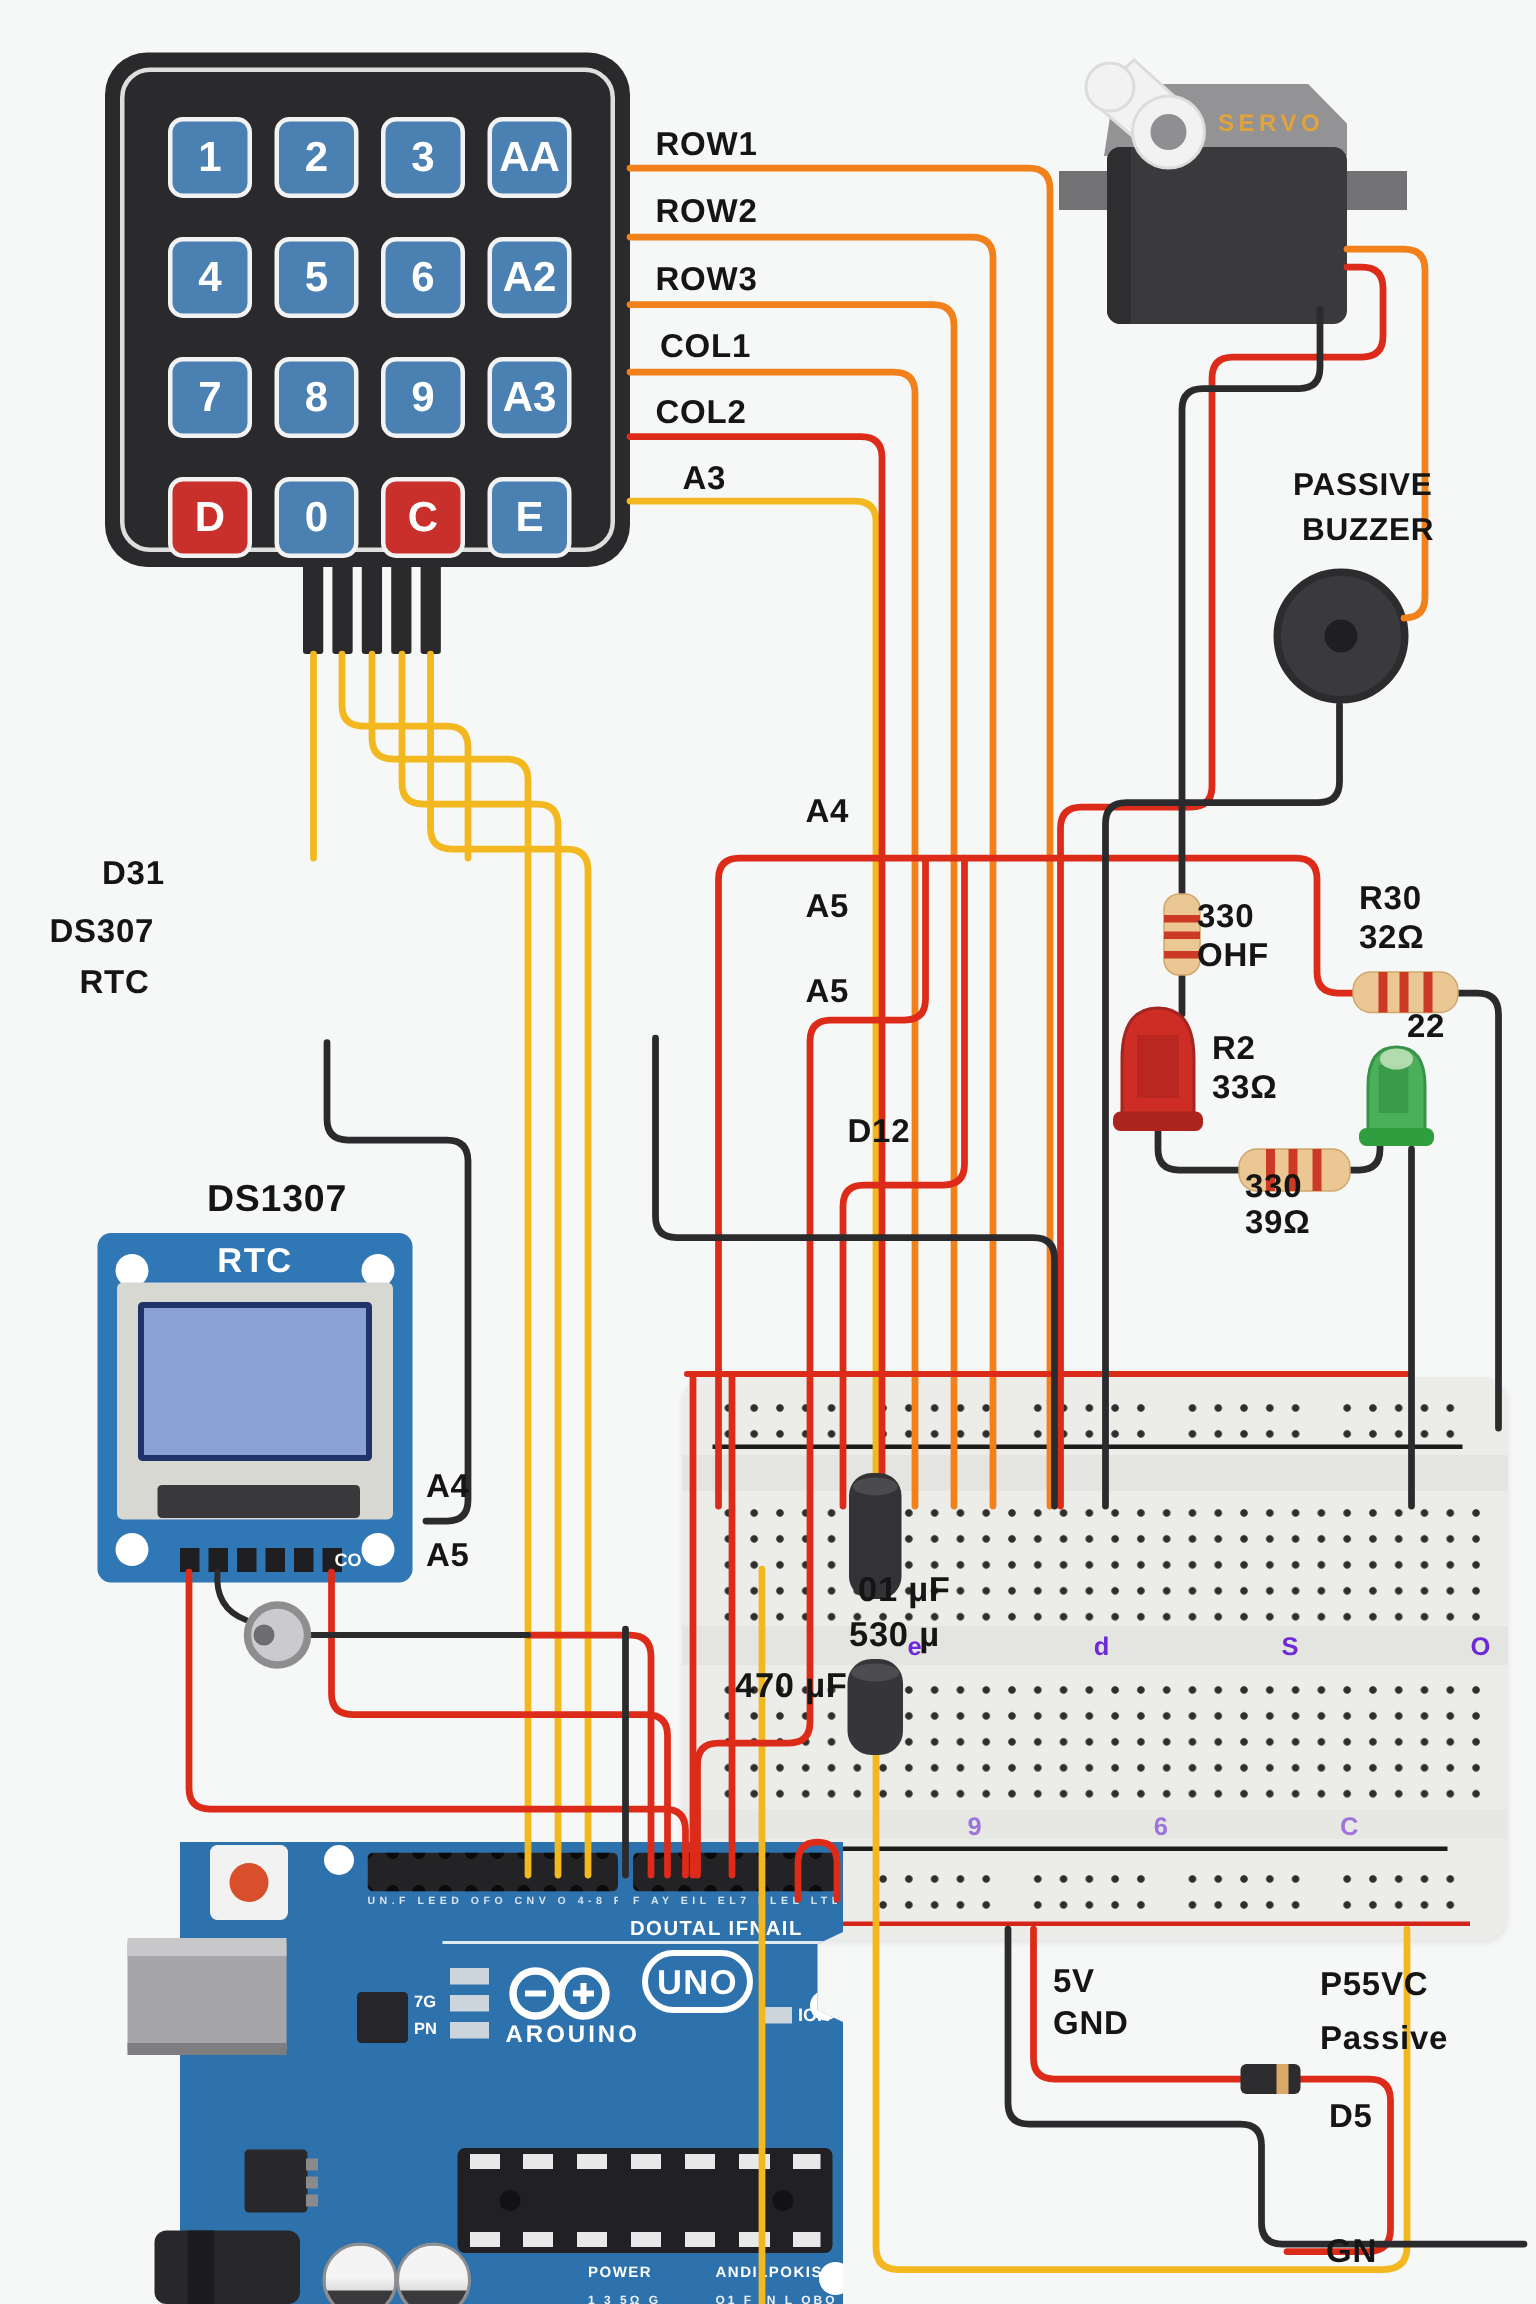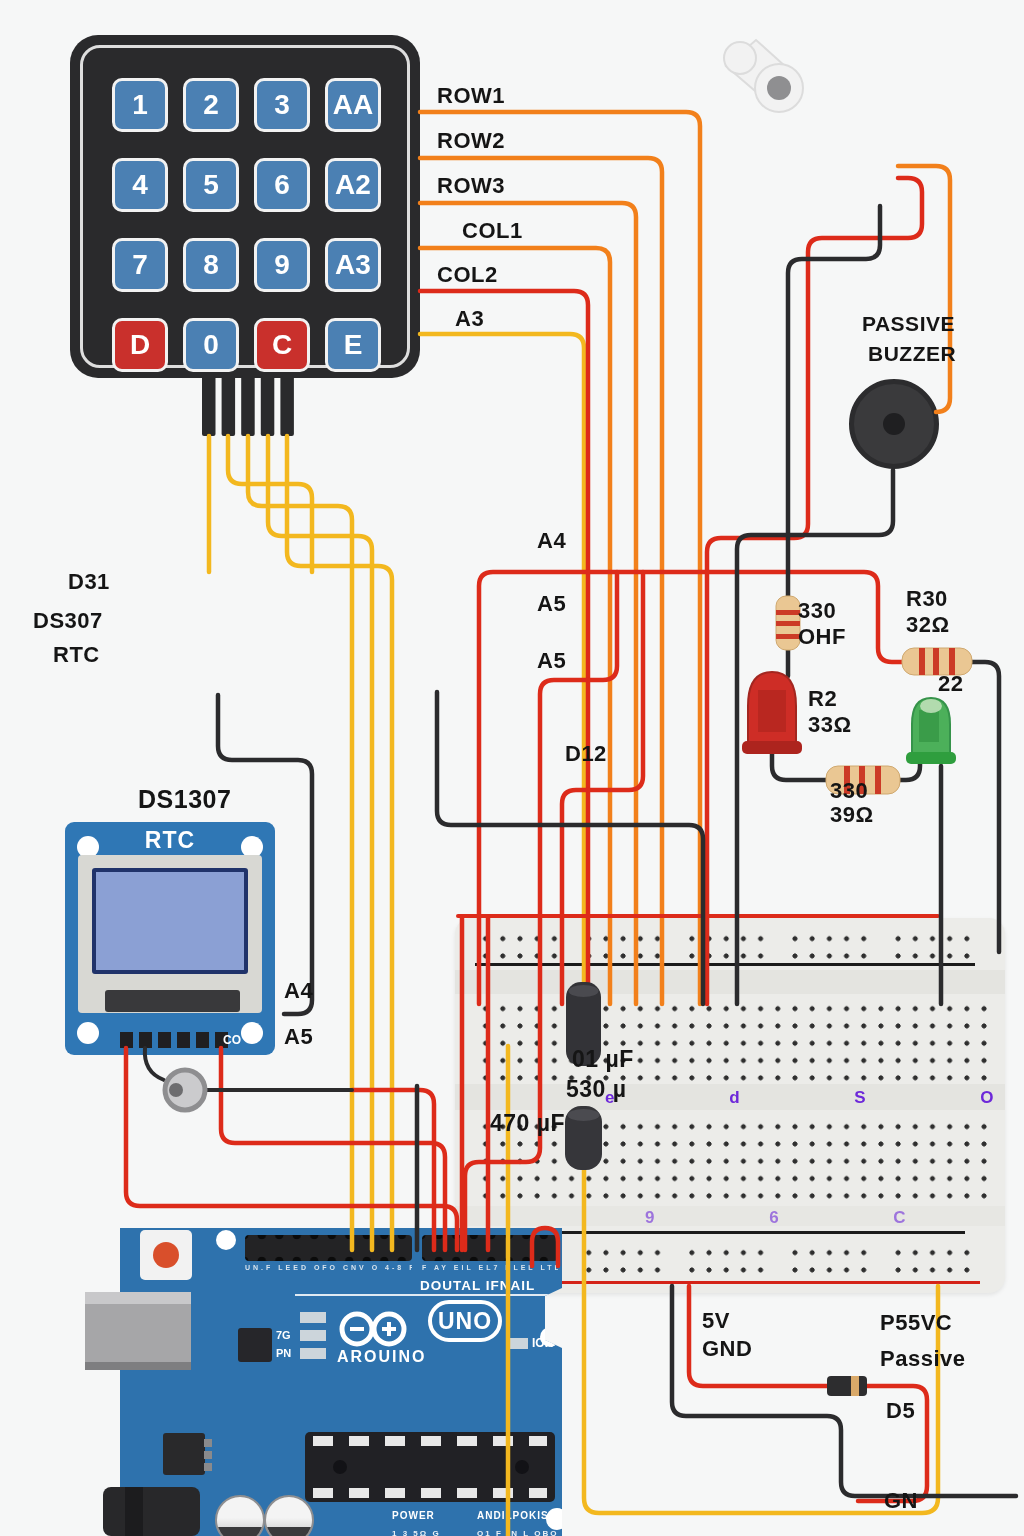--- a/index.html
+++ b/index.html
@@ -160,20 +160,29 @@
     <div class="key" style="left:42px;top:203px;">7</div>
     <div class="key" style="left:113px;top:203px;">8</div>
     <div class="key" style="left:184px;top:203px;">9</div>
     <div class="key" style="left:255px;top:203px;">A3</div>
     <div class="key key--red" style="left:42px;top:283px;">D</div>
     <div class="key" style="left:113px;top:283px;">0</div>
     <div class="key key--red" style="left:184px;top:283px;">C</div>
     <div class="key" style="left:255px;top:283px;">E</div>
   </div>
 
+  <div class="servo">
+    <div class="tab" style="left:0;width:40px;"></div>
+    <div class="tab" style="left:186px;width:46px;"></div>
+    <div class="slab"></div>
+    <div class="body">
+        <i></i>
+      </div>
+    <div class="brand">SERVO</div>
+  </div>
 
   <div class="buzzer">
       <i></i>
     </div>
 
   <div class="uno">
     <div class="reset">
         <i></i>
       </div>
     <div class="hole" style="left:96px;top:2px;width:20px;height:20px;"></div>
@@ -345,21 +354,21 @@
     <g>
       <rect x="565" y="1106" width="37" height="64" rx="16" fill="#36363a"></rect>
       <ellipse cx="583.5" cy="1115" rx="16" ry="6" fill="#4b4b50"></ellipse>
     </g>
   </svg>
 
   <div>
     <div class="lbl" style="left:437px;top:83px;">ROW1</div>
     <div class="lbl" style="left:437px;top:128px;">ROW2</div>
     <div class="lbl" style="left:437px;top:173px;">ROW3</div>
-    <div class="lbl" style="left:462px;top:218px;">COL1</div>
+    <div class="lbl" style="left:440px;top:218px;">COL1</div>
     <div class="lbl" style="left:437px;top:262px;">COL2</div>
     <div class="lbl" style="left:455px;top:306px;">A3</div>
     <div class="lbl" style="left:537px;top:528px;">A4</div>
     <div class="lbl" style="left:537px;top:591px;">A5</div>
     <div class="lbl" style="left:537px;top:648px;">A5</div>
     <div class="lbl" style="left:565px;top:741px;">D12</div>
     <div class="lbl" style="left:862px;top:312px;font-size:21px;">PASSIVE</div>
     <div class="lbl" style="left:868px;top:342px;font-size:21px;">BUZZER</div>
     <div class="lbl" style="left:68px;top:569px;">D31</div>
     <div class="lbl" style="left:33px;top:608px;">DS307</div>

